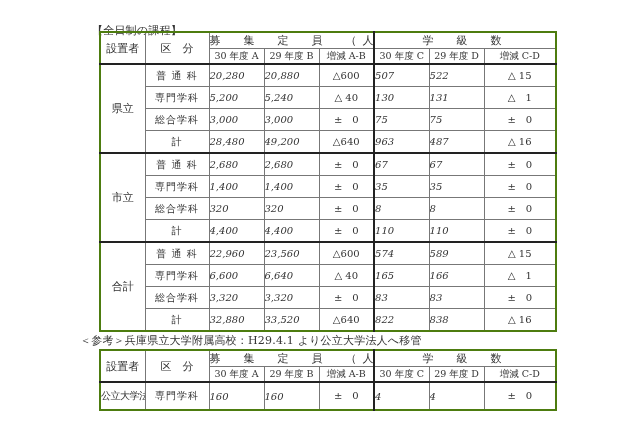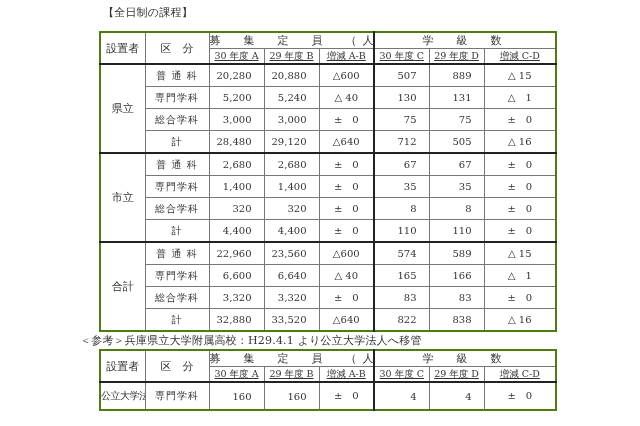--- a/index.html
+++ b/index.html
@@ -4,37 +4,37 @@
 <style>
   html, body { margin: 0; padding: 0; background: #ffffff; }
   body { width: 640px; height: 426px; position: relative; overflow: hidden;
          font-family: "DejaVu Serif", "Liberation Serif", serif; color: #333; }
   .caption { position: absolute; font-size: 11px; color: #333; white-space: nowrap; letter-spacing: 0.2px; }
   table { position: absolute; border-collapse: collapse; table-layout: fixed;
           border: 2px solid #4d7c0f; font-size: 10px; }
   td, th { border: 1px solid #777; padding: 0; height: 21px; font-weight: normal;
            color: #333; white-space: nowrap; overflow: hidden; }
   th { text-align: center; }
-  td.num { text-align: right; padding-right: 12px; }
+  td.num { padding-right: 12px; font-style: italic; }
   td.chg { text-align: center; }
   td.cat { text-align: center; letter-spacing: 1px; }
   td.setter { text-align: center; vertical-align: middle; font-size: 11px; }
   td.setter-small { font-size: 10px; letter-spacing: -0.5px; text-align: left; }
   .hdr-big { font-size: 11px; letter-spacing: 6px; }
   .hdr-row1 th { height: 14px; }
-  .hdr-row2 th { height: 14px; font-size: 9.5px; text-decoration: underline; }
+  .hdr-row2 th { height: 14px; font-size: 9.5px; }
   .hdr-row2 { border-bottom: 2px solid #222; }
   tr.group-end td { border-bottom: 2px solid #222; }
   .thickbottom { border-bottom: 2px solid #222 !important; }
   .thickleft { border-left: 2px solid #222 !important; }
 </style>
 </head>
 <body>
 
-<div class="caption" style="left:92px; top:5px;margin-left:11px;">【全日制の課程】</div>
+<div class="caption" style="left:92px; top:23px;">【全日制の課程】</div>
 
 <table style="left:99px; top:31px; width:456px;">
   <colgroup>
     <col style="width:45px">
       <col style="width:64px">
       <col style="width:55px">
       <col style="width:55px">
     <col style="width:55px">
       <col style="width:55px">
       <col style="width:55px">
@@ -58,21 +58,21 @@
   </thead>
   <tbody>
 
     <tr>
       <td rowspan="4" class="setter thickbottom">県立</td>
       <td class="cat">普 通 科</td>
       <td class="num">20,280</td>
       <td class="num">20,880</td>
       <td class="chg">△600</td>
       <td class="num thickleft">507</td>
-      <td class="num">889</td>
+      <td class="num">522</td>
       <td class="chg">△ 15</td>
     </tr>
     <tr>
       <td class="cat">専門学科</td>
       <td class="num">5,200</td>
       <td class="num">5,240</td>
       <td class="chg">△ 40</td>
       <td class="num thickleft">130</td>
       <td class="num">131</td>
       <td class="chg">△　1</td>
@@ -82,24 +82,24 @@
       <td class="num">3,000</td>
       <td class="num">3,000</td>
       <td class="chg">±　0</td>
       <td class="num thickleft">75</td>
       <td class="num">75</td>
       <td class="chg">±　0</td>
     </tr>
     <tr class="group-end">
       <td class="cat">計</td>
       <td class="num">28,480</td>
-      <td class="num">29,120</td>
+      <td class="num">49,200</td>
       <td class="chg">△640</td>
-      <td class="num thickleft">712</td>
-      <td class="num">505</td>
+      <td class="num thickleft">963</td>
+      <td class="num">487</td>
       <td class="chg">△ 16</td>
     </tr>
 
     <tr>
       <td rowspan="4" class="setter thickbottom">市立</td>
       <td class="cat">普 通 科</td>
       <td class="num">2,680</td>
       <td class="num">2,680</td>
       <td class="chg">±　0</td>
       <td class="num thickleft">67</td>

